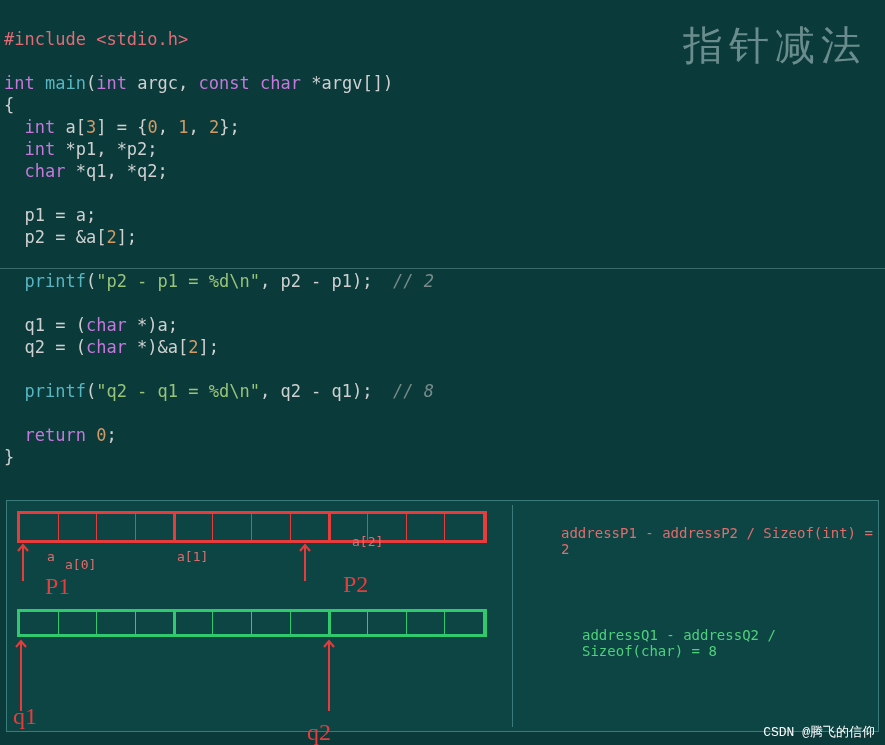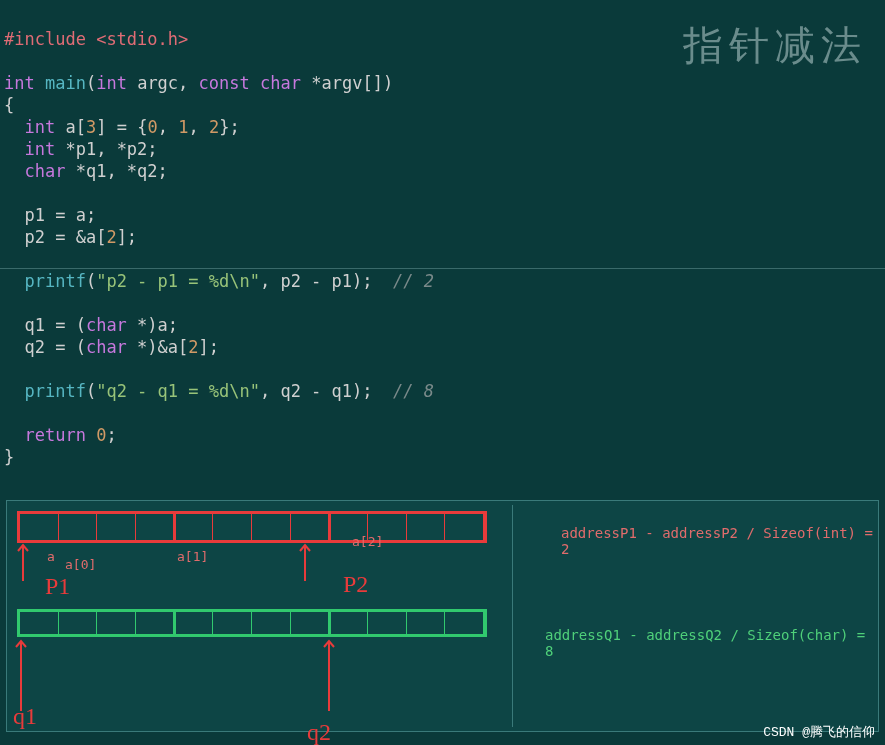--- a/index.html
+++ b/index.html
@@ -99,21 +99,21 @@
     color: #e06c6c;
     font-family: "Consolas", monospace;
     font-size: 13px;
   }
   .desc-text {
     position: absolute;
     font-family: "Consolas", monospace;
     font-size: 14px;
   }
   .desc-red { color: #e06c6c; }
-  .desc-green { color: #4fd07a; }
+  .desc-green { color: #4fd07a; margin-left: 37px; }
 
   .vdiv {
     position: absolute;
     top: 4px; bottom: 4px;
     width: 1px;
     background: #3a7a7a;
   }
 
   .hand {
     position: absolute;

